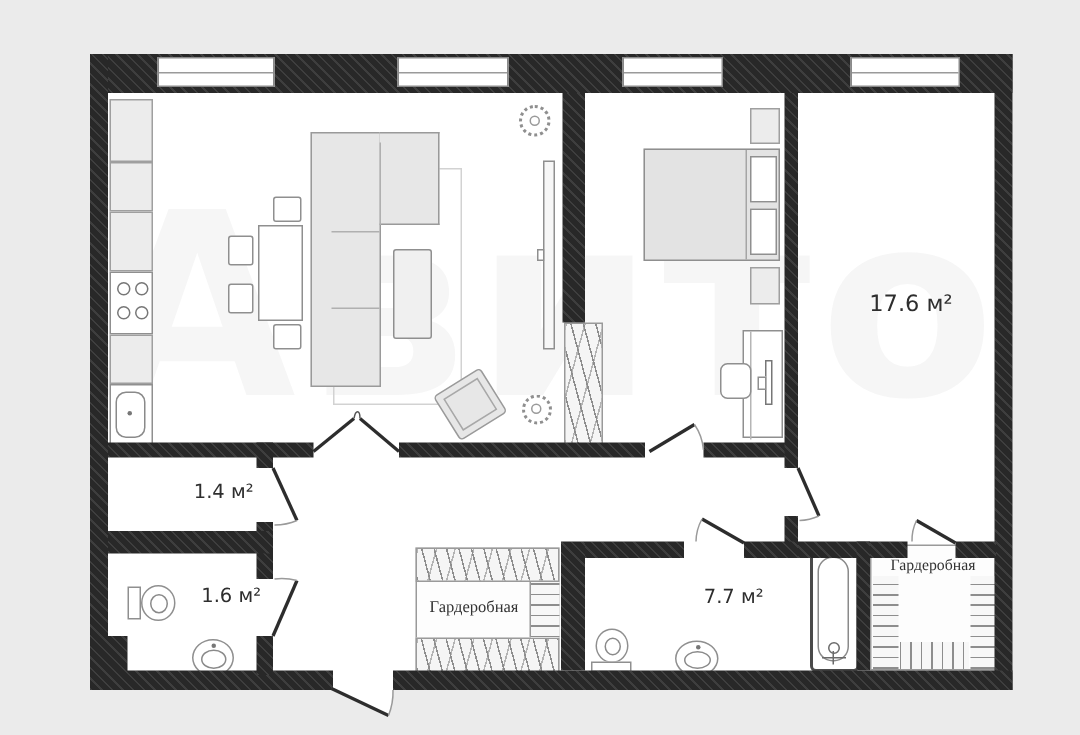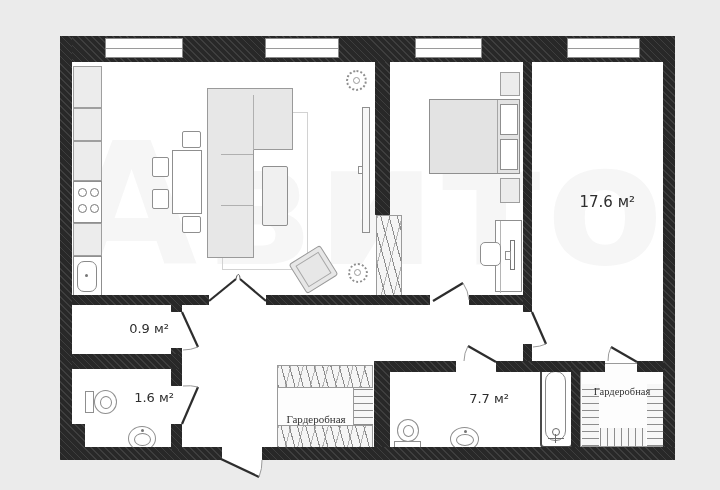--- a/index.html
+++ b/index.html
@@ -10,21 +10,21 @@
   .wall{background:#282828;
         background-image:repeating-linear-gradient(45deg,rgba(255,255,255,.10) 0 1.2px,transparent 1.2px 5px);}
   .win{background:#ffffff;border:1px solid #8a8a8a;}
   .win .bar{position:absolute;left:0;right:0;top:50%;height:1px;background:#9a9a9a;}
   .furn{background:#ffffff;border:1px solid #8f8f8f;}
   .fillg{background:#e7e7e7;border:1px solid #9a9a9a;}
   .fillL{background:#ececec;border:1px solid #9f9f9f;}
   .round{border-radius:50%;}
   .lbl{color:#2e2e2e;font-size:13px;text-align:right;white-space:nowrap;}
   .lbl-big{font-size:15px;}
-  .lbl-serif{font-family:"Liberation Serif","DejaVu Serif",serif;font-size:11px;color:#333;margin-top:14px;}
+  .lbl-serif{font-family:"Liberation Serif","DejaVu Serif",serif;font-size:11px;color:#333;}
   .hatch-rod{background:#f5f5f5;border:1px solid #9a9a9a;
      background-image:repeating-linear-gradient(75deg,#8d8d8d 0 1px,transparent 1px 8px),
                       repeating-linear-gradient(105deg,#b3b3b3 0 1px,transparent 1px 12px);}
   .hatch-h{background:#f7f7f7;
      background-image:repeating-linear-gradient(0deg,#8d8d8d 0 1px,transparent 1px 7px);}
   .hatch-v{background:#f7f7f7;
      background-image:repeating-linear-gradient(90deg,#8d8d8d 0 1px,transparent 1px 7px);}
   .watermark{color:rgba(40,40,40,0.045);font-size:170px;font-weight:bold;line-height:1;
              text-align:center;letter-spacing:6px;pointer-events:none;}
   .thin{background:#b0b0b0;}
@@ -197,17 +197,17 @@
     <path d="M468,346 A32,32 0 0 0 464,361" stroke="#9a9a9a" stroke-width="1" fill="none"></path>
 
     <path d="M637,362 L611,347" stroke="#2d2d2d" stroke-width="2.2" fill="none"></path>
     <path d="M611,347 A30,30 0 0 0 608,361" stroke="#9a9a9a" stroke-width="1" fill="none"></path>
 
     <path d="M221,459 L259,477" stroke="#2d2d2d" stroke-width="2.2" fill="none"></path>
     <path d="M259,477 A42,42 0 0 0 262,460" stroke="#9a9a9a" stroke-width="1" fill="none"></path>
   </svg>
 
   <div class="abs lbl lbl-big" style="left:555px;top:193px;width:80px;">17.6 м²</div>
-  <div class="abs lbl" style="left:99px;top:321px;width:70px;">0.9 м²</div>
+  <div class="abs lbl" style="left:99px;top:321px;width:70px;">1.4 м²</div>
   <div class="abs lbl" style="left:104px;top:390px;width:70px;">1.6 м²</div>
   <div class="abs lbl" style="left:439px;top:391px;width:70px;">7.7 м²</div>
 
 </div>
 
 </body></html>

